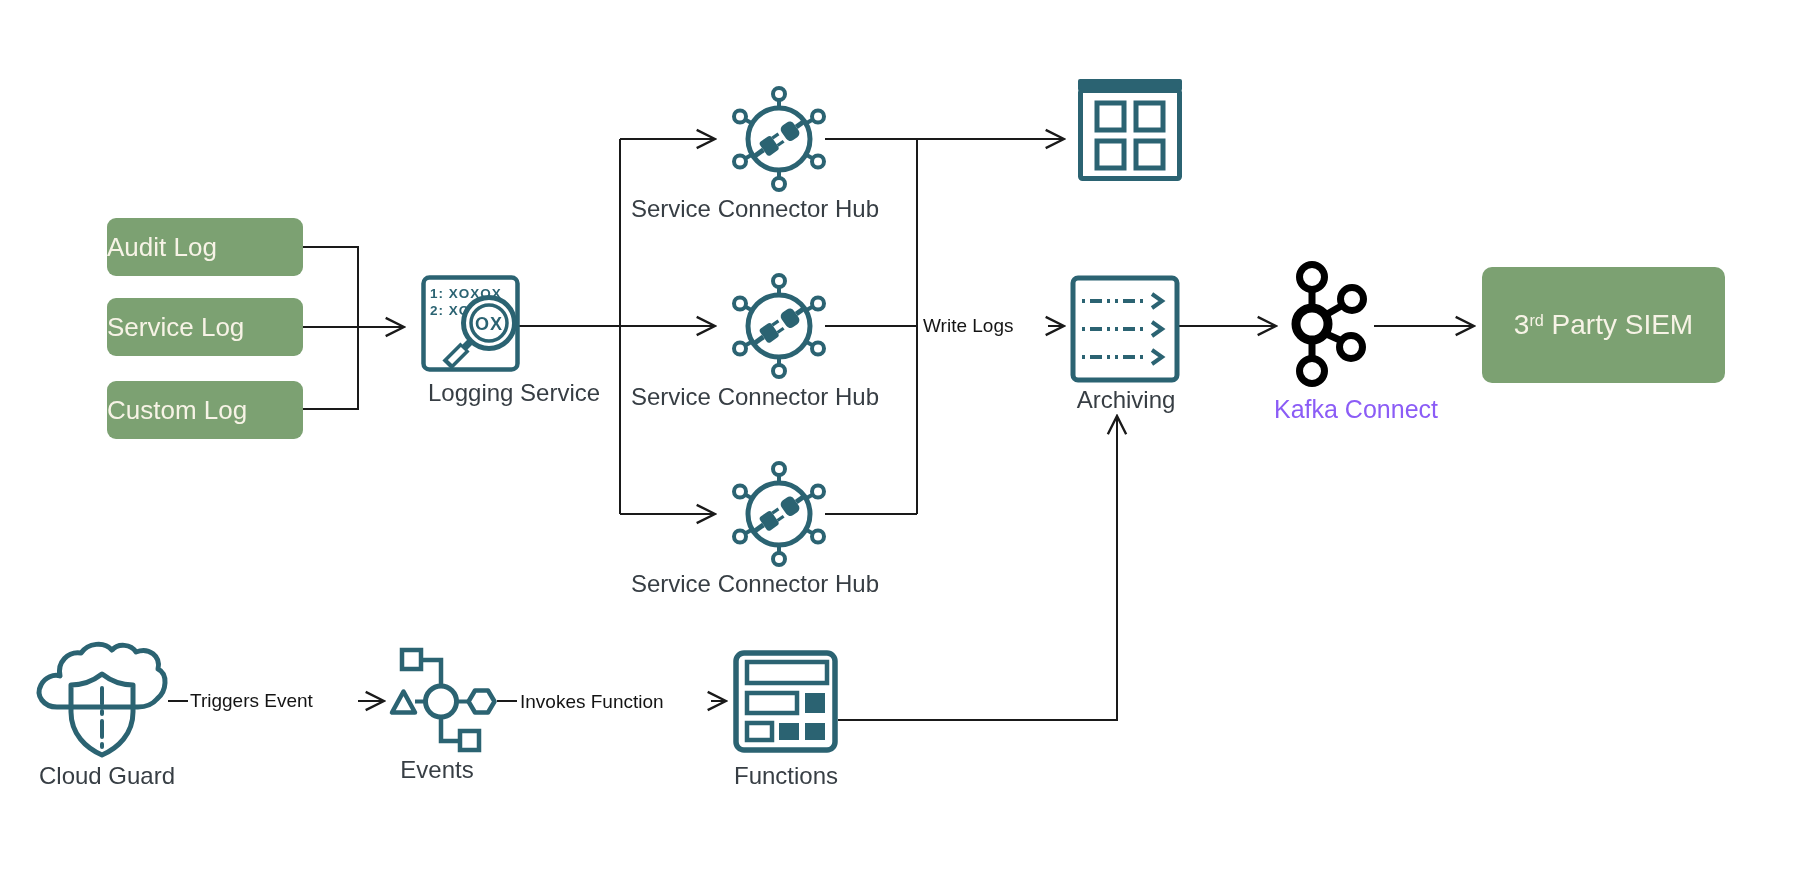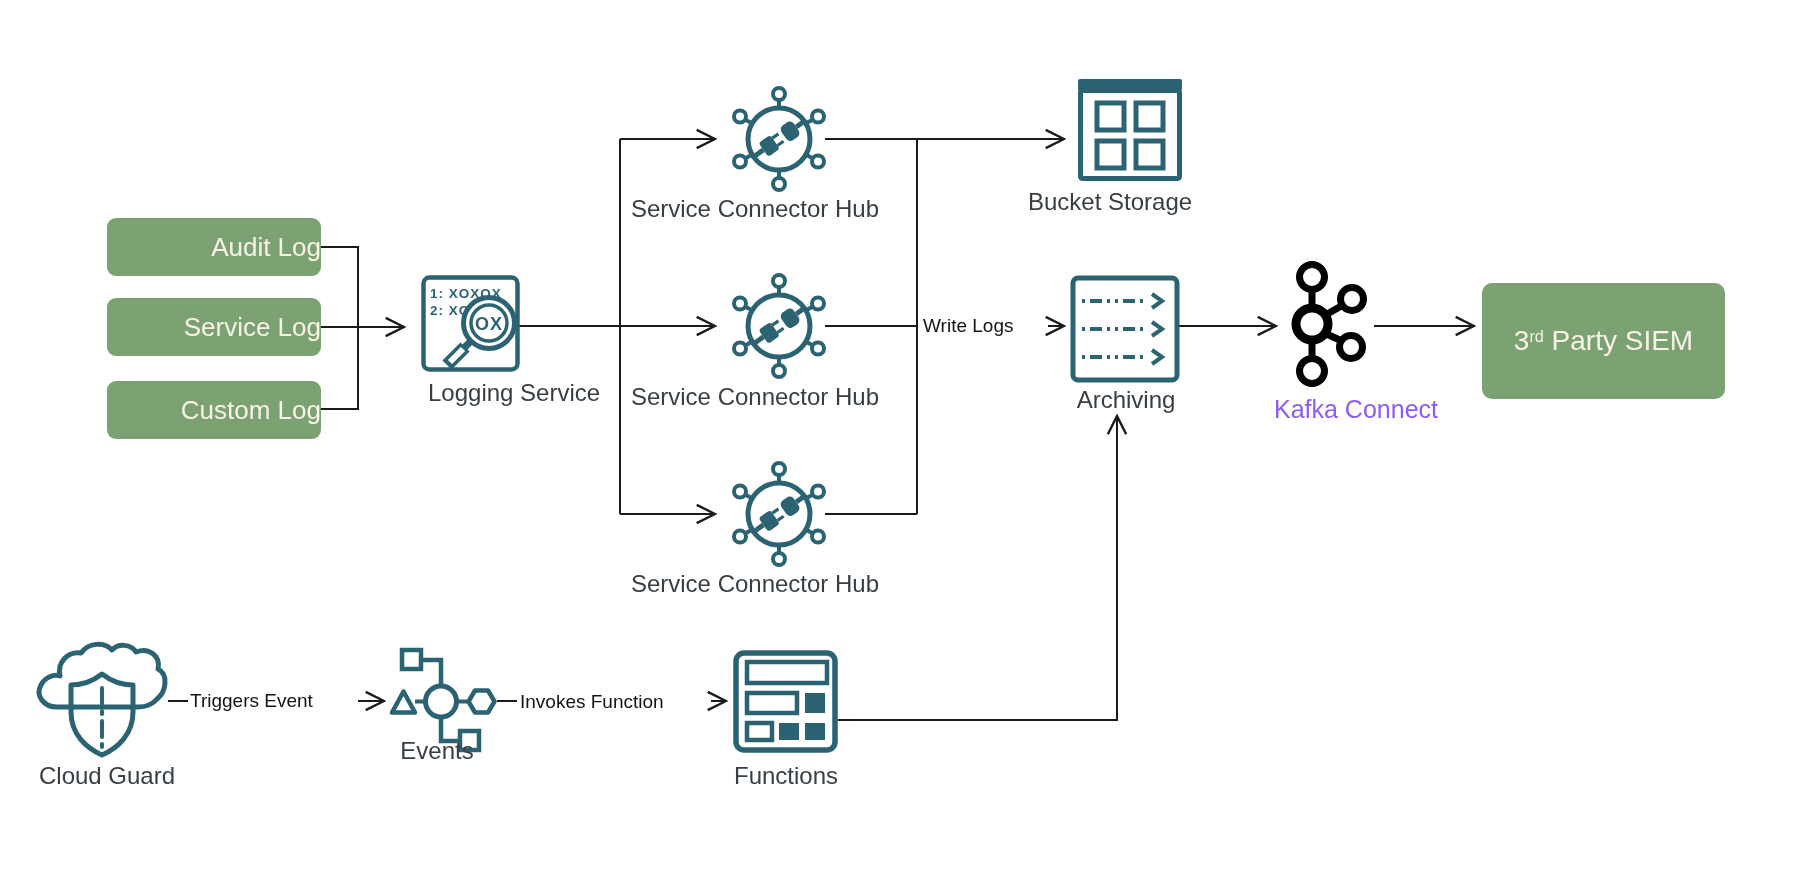--- a/index.html
+++ b/index.html
@@ -14,29 +14,28 @@
   svg.canvas{position:absolute;left:0;top:0}
   .ln{stroke:var(--line);stroke-width:2;fill:none}
   .tl{stroke:var(--teal);fill:none}
   .wf{fill:#ffffff}
   .tf{fill:var(--teal)}
   .doc-txt{font-family:"Liberation Sans",sans-serif;font-weight:bold;fill:var(--teal);letter-spacing:1px}
   .lbl{position:absolute;font-size:24px;line-height:29px;color:var(--label);white-space:nowrap}
   .ctr{transform:translateX(-50%);}
   .edge-lbl{position:absolute;font-size:19px;line-height:27px;color:#141414;white-space:nowrap}
   .gbox{
-    position:absolute;left:107px;width:214px;height:58px;background:var(--green);
-    border-radius:9px;color:var(--cream);display:flex;align-items:center;justify-content:flex-end;
+    position:absolute;left:107px;width:196px;height:58px;background:var(--green);
+    border-radius:9px;color:var(--cream);display:flex;align-items:center;justify-content:flex-start;
     font-size:26px;
   }
   .siem{
     position:absolute;left:1482px;top:267px;width:243px;height:116px;background:var(--green);
     border-radius:10px;color:var(--cream);display:flex;align-items:center;justify-content:center;
     font-size:28px;
-    margin-top:16px;
   }
   .siem .ord{font-size:0.58em;position:relative;top:-0.52em}
   .kafka-lbl{font-size:25px;color:#8b5cf6}
 </style>
 </head>
 <body>
 
 <svg class="canvas" width="1816" height="872" viewBox="0 0 1816 872">
   <defs>
     <marker id="arw" viewBox="0 0 12 12" refX="11" refY="6" markerWidth="22" markerHeight="22" markerUnits="userSpaceOnUse" orient="auto">
@@ -182,23 +181,22 @@
 
 <div class="siem">
   <span><span>3</span><span class="ord">rd</span><span> Party SIEM</span></span>
 </div>
 
 <div class="lbl" style="left:428px;top:378px">Logging Service</div>
 <div class="lbl ctr" style="left:755px;top:194px">Service Connector Hub</div>
 <div class="lbl ctr" style="left:755px;top:382px">Service Connector Hub</div>
 <div class="lbl ctr" style="left:755px;top:569px">Service Connector Hub</div>
 <div class="lbl" style="left:1028px;top:187px">
-  <div>Bucket Storage</div>
 </div>
 <div class="lbl ctr" style="left:1126px;top:385px">Archiving</div>
 <div class="lbl ctr kafka-lbl" style="left:1356px;top:395px">Kafka Connect</div>
 <div class="lbl ctr" style="left:107px;top:761px">Cloud Guard</div>
-<div class="lbl ctr" style="left:437px;top:736px">Events</div>
+<div class="lbl ctr" style="left:437px;top:755px">Events</div>
 <div class="lbl ctr" style="left:786px;top:761px">Functions</div>
 
 <div class="edge-lbl" style="left:923px;top:312px">Write Logs</div>
 <div class="edge-lbl" style="left:190px;top:687px">Triggers Event</div>
 <div class="edge-lbl" style="left:520px;top:688px">Invokes Function</div>
 
 </body></html>

